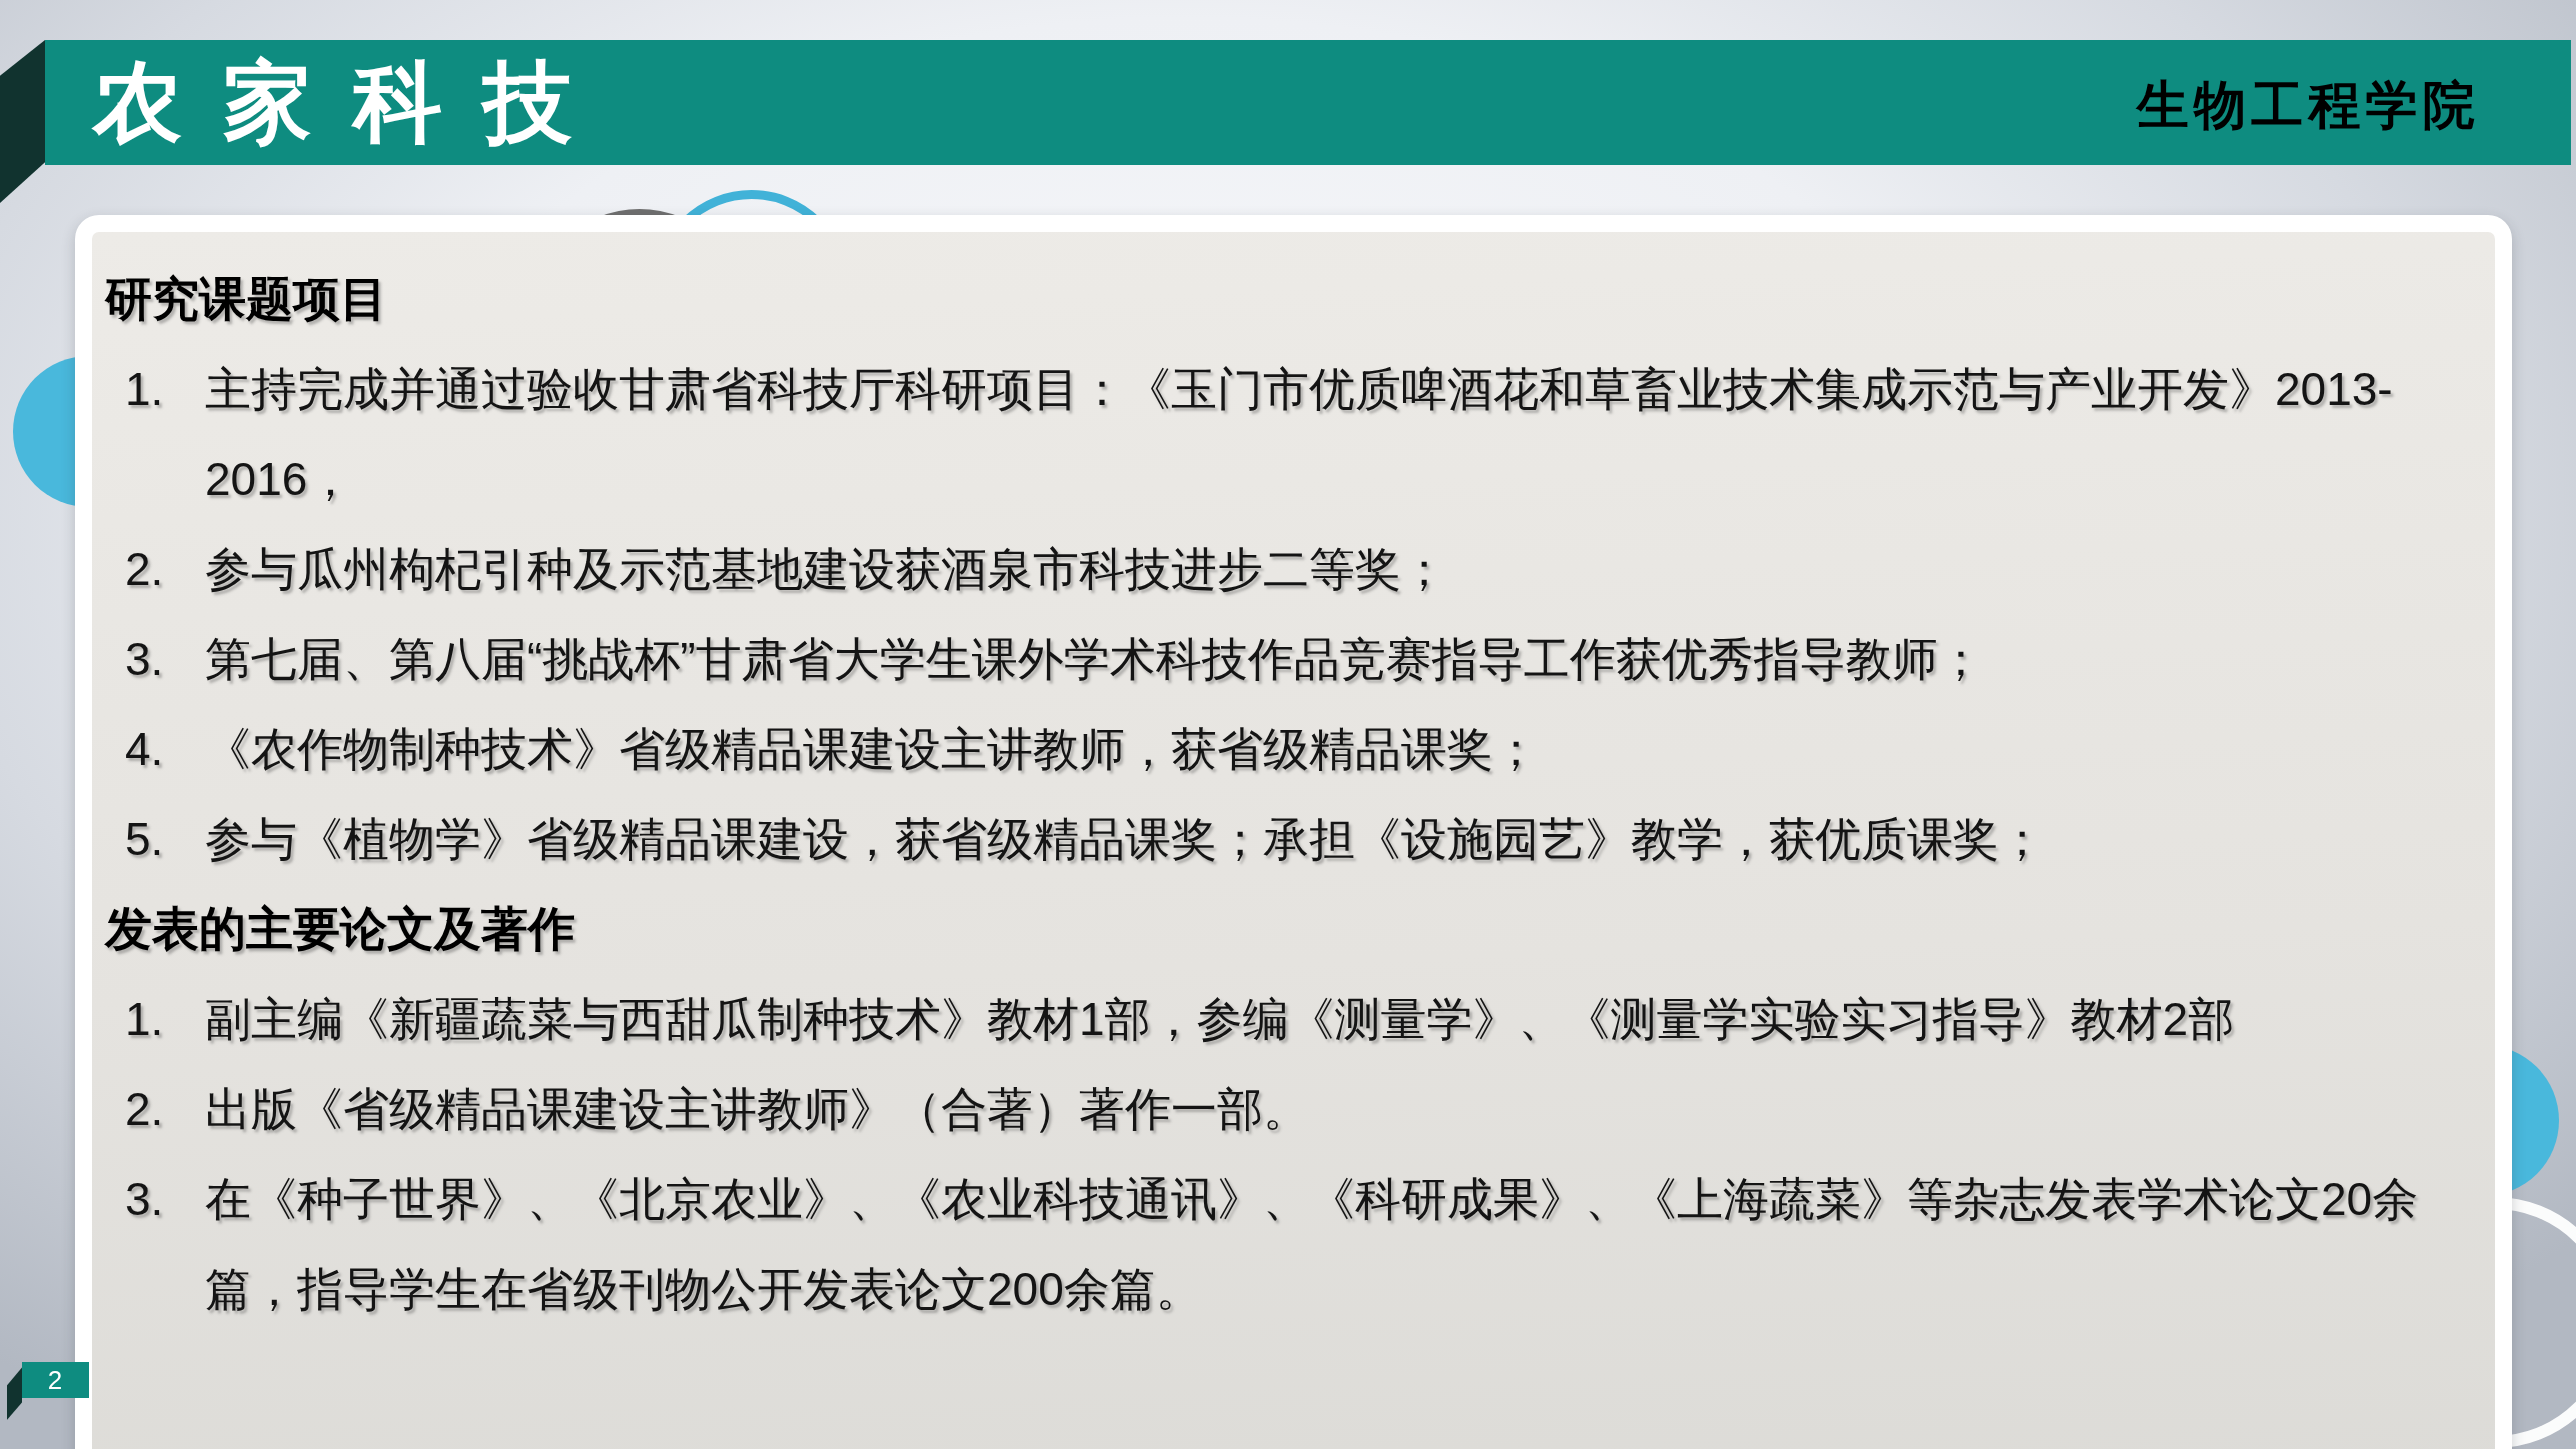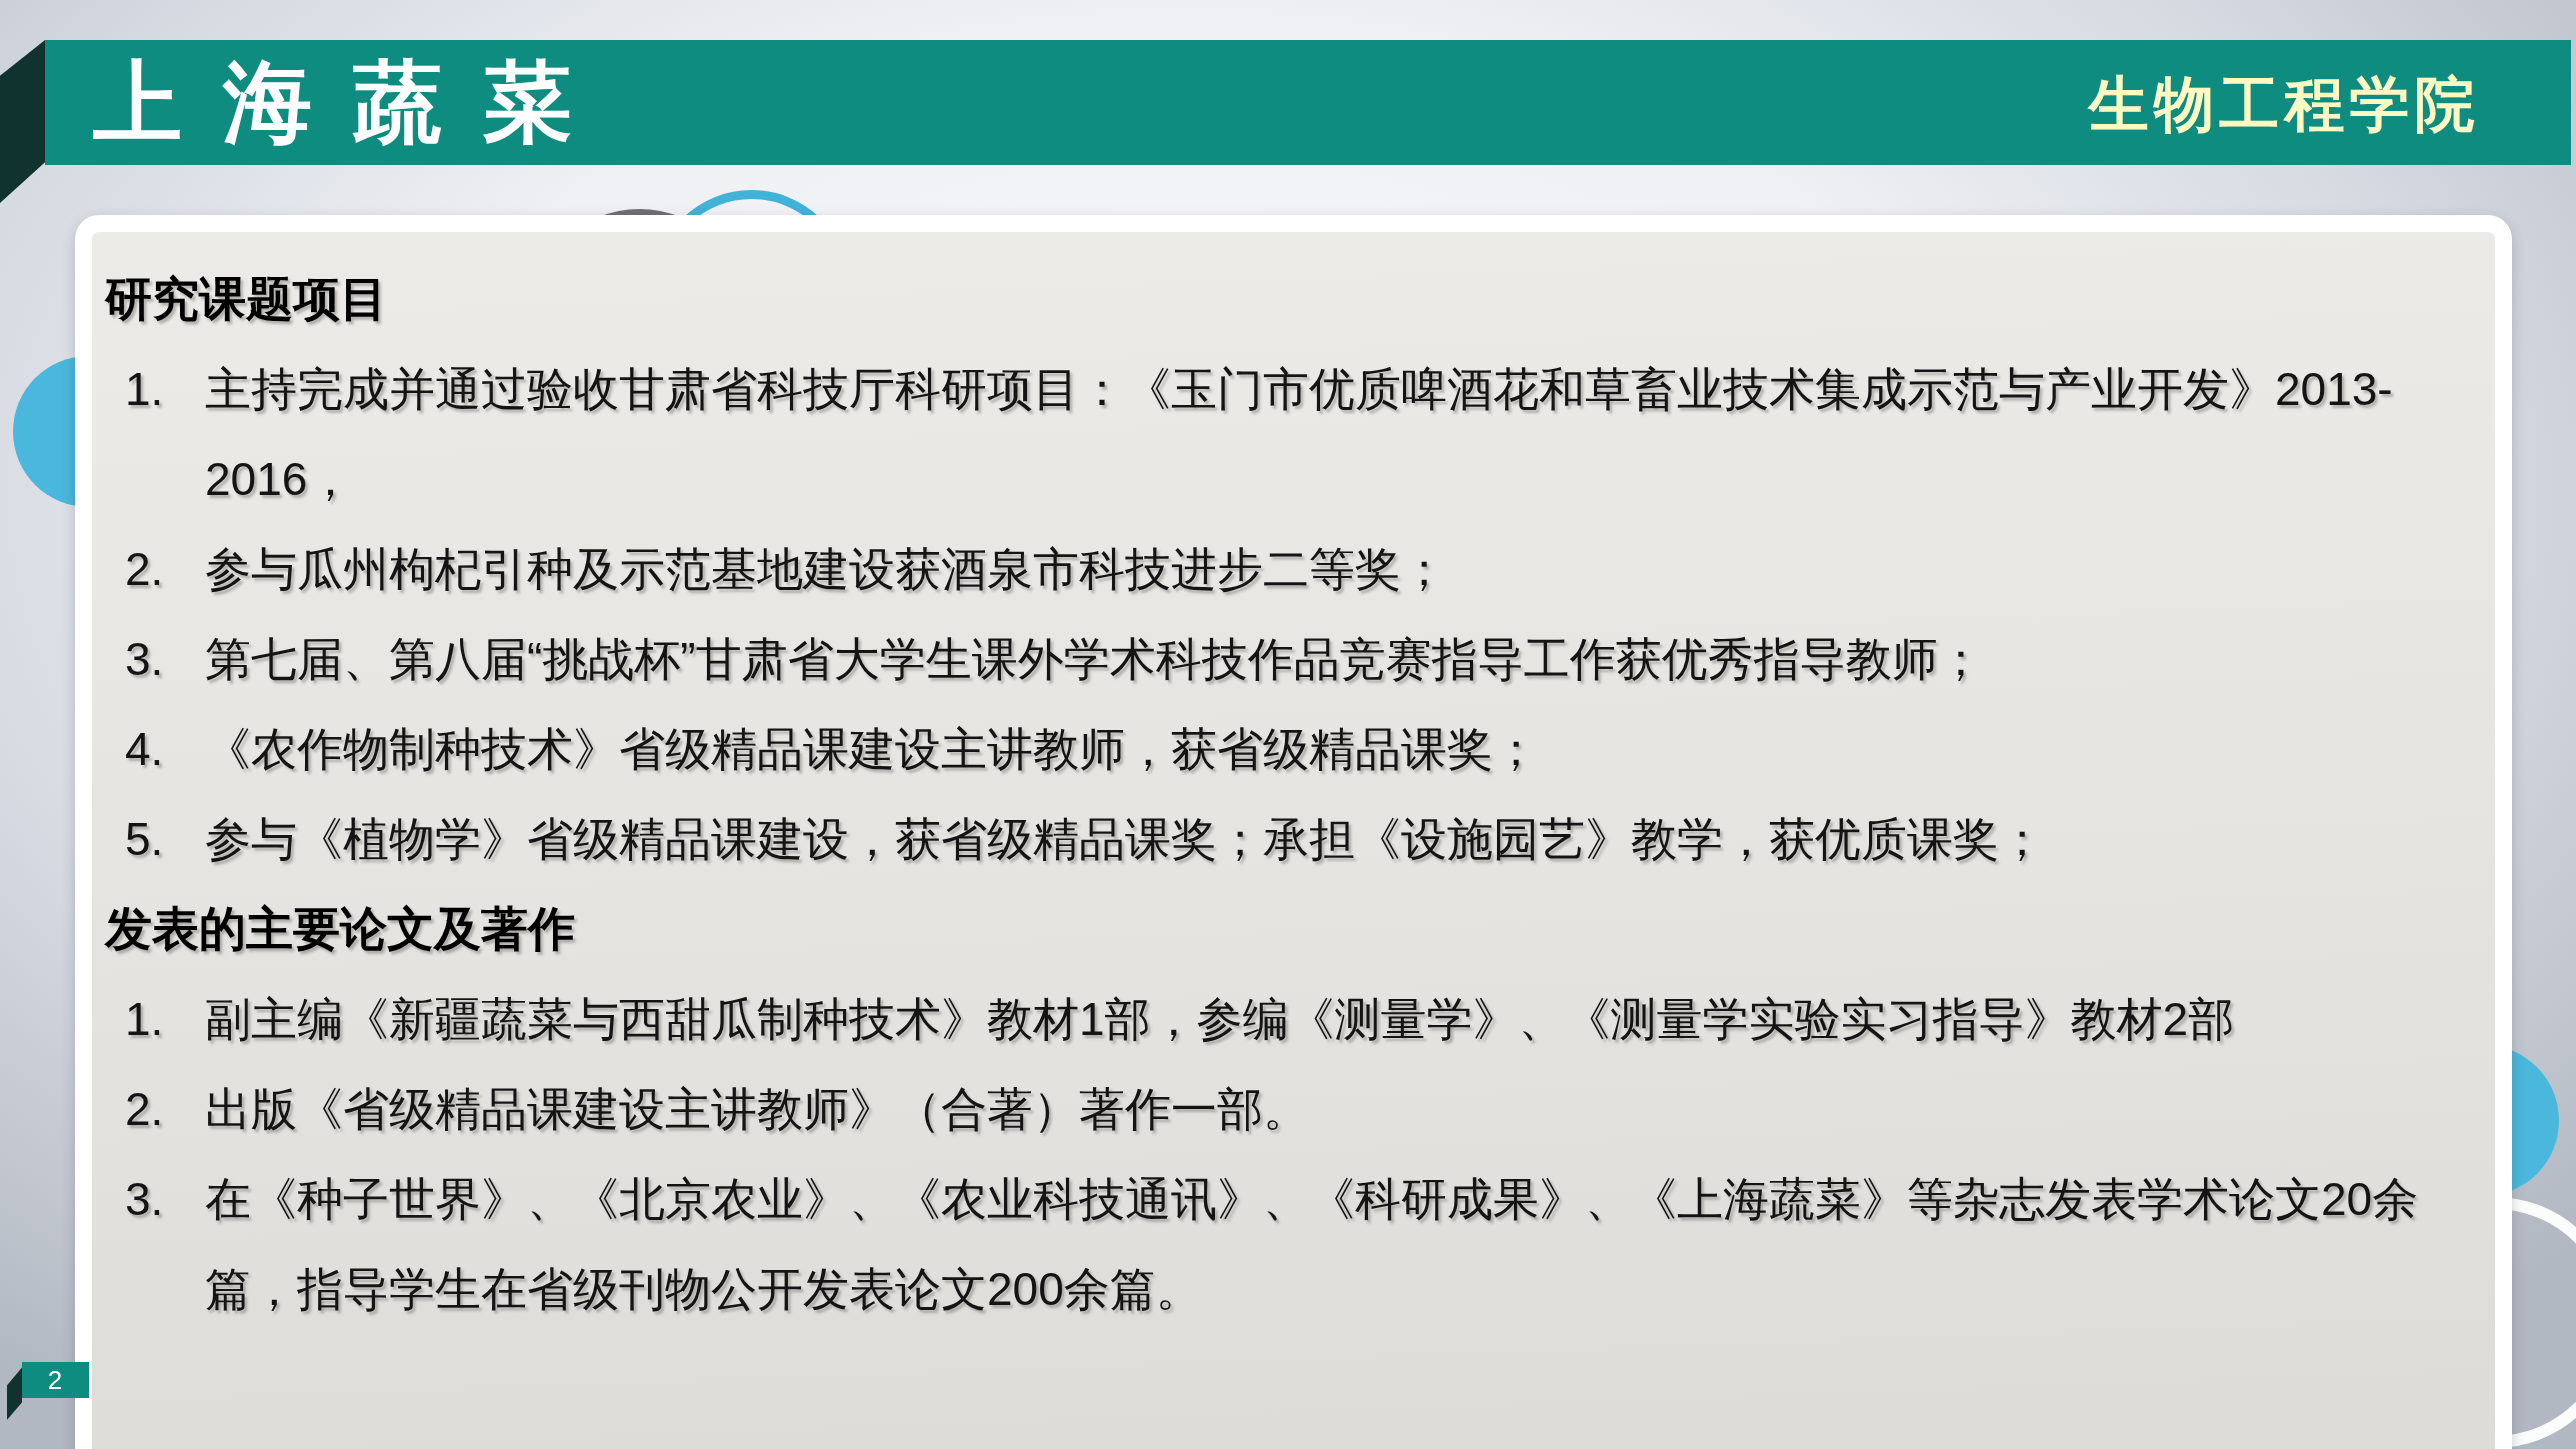--- a/index.html
+++ b/index.html
@@ -32,21 +32,21 @@
     clip-path:polygon(100% 0, 0 22%, 0 100%, 100% 75%);
   }
   .slide-title{
     margin:0 0 0 48px;
     font-size:89px;font-weight:bold;color:#ffffff;
     letter-spacing:41px;white-space:nowrap;line-height:125px;
     font-family:"DejaVu Sans","Liberation Sans",sans-serif;
   }
   .affiliation{
     position:absolute;right:91px;top:0;
-    font-size:60px;font-weight:bold;color:#fef9c3;
+    font-size:52px;font-weight:bold;color:#000000;
     letter-spacing:5.2px;white-space:nowrap;line-height:129px;
     font-family:"DejaVu Serif","Liberation Serif",serif;
   }
   
   .card{
     position:absolute;left:75px;top:215px;width:2437px;height:1354px;
     background:#ffffff;border-radius:24px;z-index:2;
     box-shadow:0 5.2px 13.7px rgba(40,45,55,0.22);
   }
   .card-inner{
@@ -86,21 +86,21 @@
 <div class="slide">
 
   <div class="circle c-gray-top"></div>
   <div class="circle c-blue-ring-top"></div>
   <div class="circle c-blue-left"></div>
   <div class="circle c-blue-right"></div>
   <div class="circle c-white-ring-br"></div>
 
   <div class="header-fold"></div>
   <div class="header-bar">
-    <h1 class="slide-title">上海蔬菜</h1>
+    <h1 class="slide-title">农家科技</h1>
     <div class="affiliation">生物工程学院</div>
   </div>
 
   <div class="card">
     <div class="card-inner">
       <div class="content">
 
         <h2 class="section-heading">研究课题项目</h2>
         <ol class="items">
             <li class="item"><span class="num">1.</span><span>主持完成并通过验收甘肃省科技厅科研项目：《玉门市优质啤酒花和草畜业技术集成示范与产业开发》2013-2016，</span></li>

